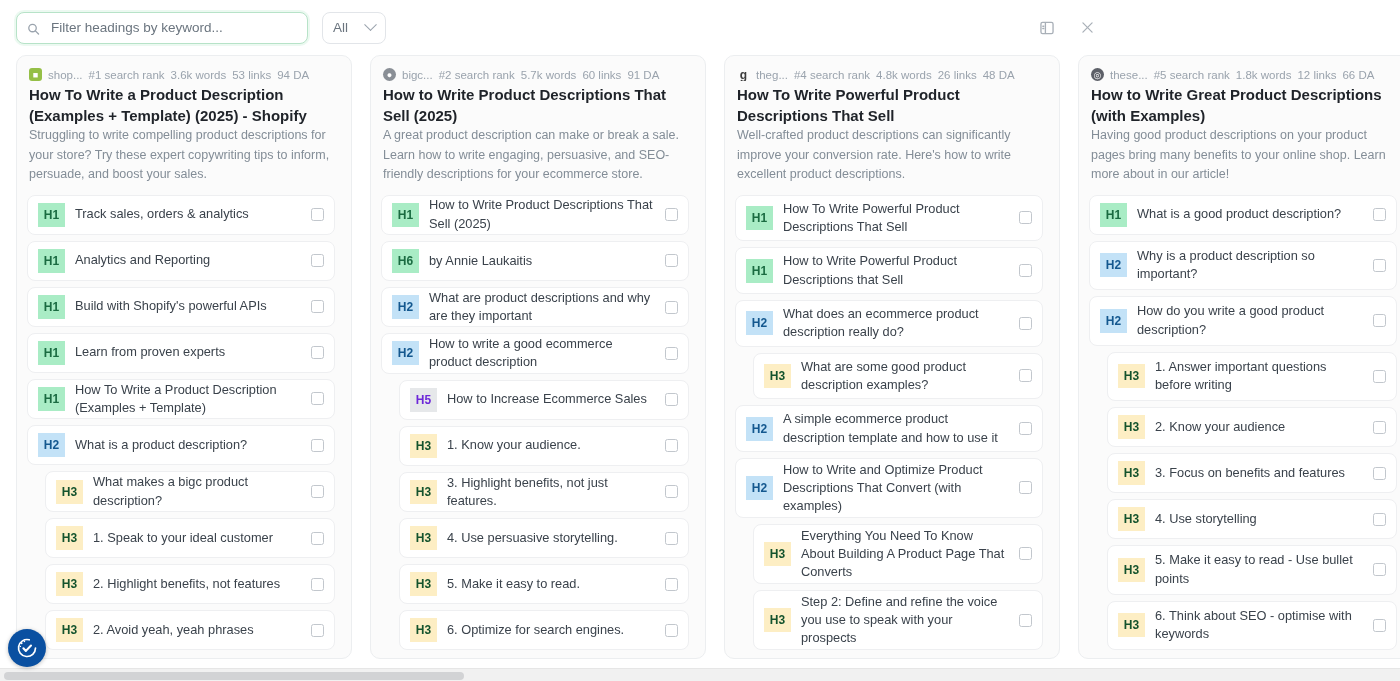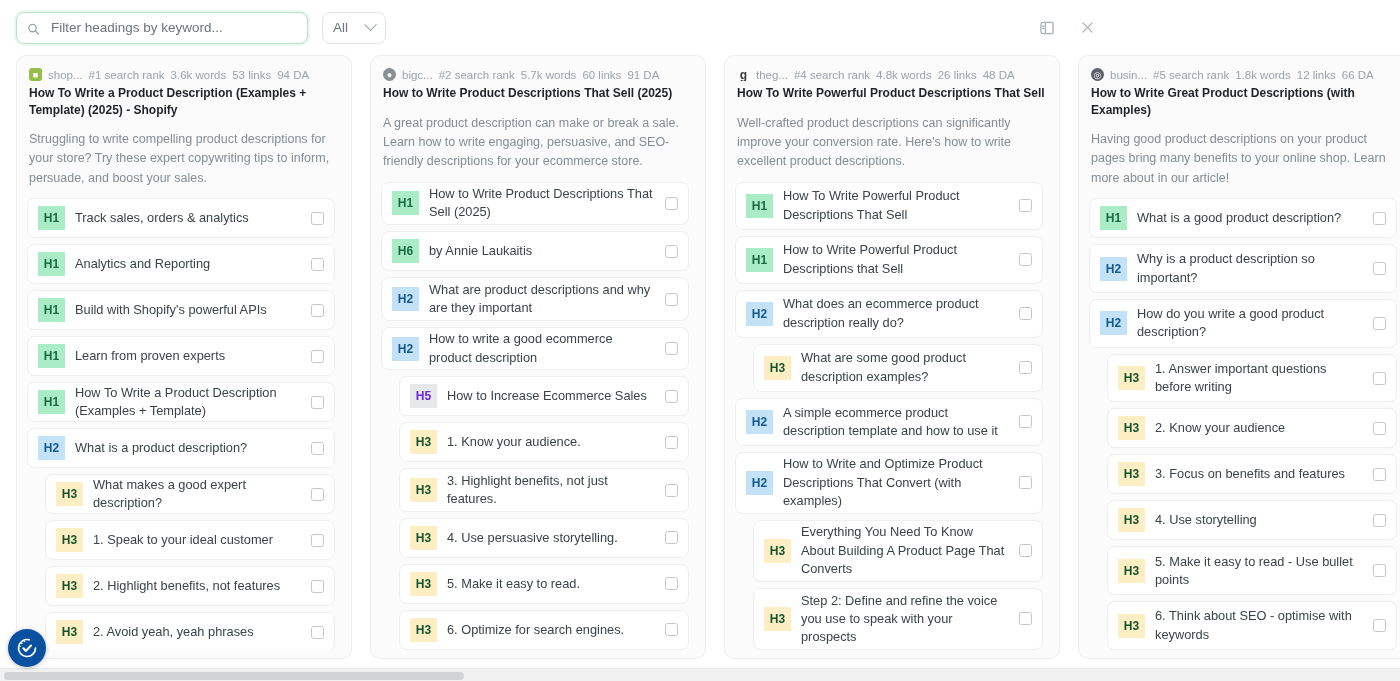--- a/index.html
+++ b/index.html
@@ -118,26 +118,26 @@
     font-size: 9px;
     overflow: hidden;
   }
   .fav-shopify { background: #95bf47; color: #fff; border-radius: 3px; }
   .fav-bigc { background: #8a8f96; color: #fff; border-radius: 50%; }
   .fav-g { background: transparent; color: #3c3c3c; font-weight: bold; font-size: 12px; }
   .fav-busin { background: #5d6068; color: #fff; border-radius: 50%; }
   .meta-domain { color: #9aa3ad; }
 
   .card-title {
-    font-size: 12px;
+    font-size: 15px;
     font-weight: bold;
     color: #1f2329;
     line-height: 1.38;
     padding: 0 2px;
-    margin-bottom: 12px;
+    margin-bottom: 0;
   }
   .card-desc {
     font-size: 12.5px;
     color: #838d97;
     line-height: 1.55;
     padding: 0 2px;
     margin-bottom: 10px;
   }
 
   .heading-list {
@@ -306,21 +306,21 @@
           <span class="htext">How To Write a Product Description (Examples + Template)</span>
           <span class="hcheck"></span>
         </div>
         <div class="hrow lvl2">
           <span class="badge b-h2">H2</span>
           <span class="htext">What is a product description?</span>
           <span class="hcheck"></span>
         </div>
         <div class="hrow lvl3">
           <span class="badge b-h3">H3</span>
-          <span class="htext">What makes a good expert description?</span>
+          <span class="htext">What makes a bigc product description?</span>
           <span class="hcheck"></span>
         </div>
         <div class="hrow lvl3">
           <span class="badge b-h3">H3</span>
           <span class="htext">1. Speak to your ideal customer</span>
           <span class="hcheck"></span>
         </div>
         <div class="hrow lvl3">
           <span class="badge b-h3">H3</span>
           <span class="htext">2. Highlight benefits, not features</span>
@@ -447,21 +447,21 @@
         <div class="hrow lvl3">
           <span class="badge b-h3">H3</span>
           <span class="htext">Step 2: Define and refine the voice you use to speak with your prospects</span>
           <span class="hcheck"></span>
         </div>
       </div>
     </div>
     <div class="card">
       <div class="meta-row">
         <span class="favicon fav-busin">◎</span>
-        <span class="meta-domain">busin...</span>
+        <span class="meta-domain">these...</span>
         <span class="meta-domain">#5 search rank</span>
         <span class="meta-domain">1.8k words</span>
         <span class="meta-domain">12 links</span>
         <span class="meta-domain">66 DA</span>
       </div>
       <div class="card-title">How to Write Great Product Descriptions (with Examples)</div>
       <div class="card-desc">Having good product descriptions on your product pages bring many benefits to your online shop. Learn more about in our article!</div>
       <div class="heading-list">
         <div class="hrow lvl1">
           <span class="badge b-h1">H1</span>

